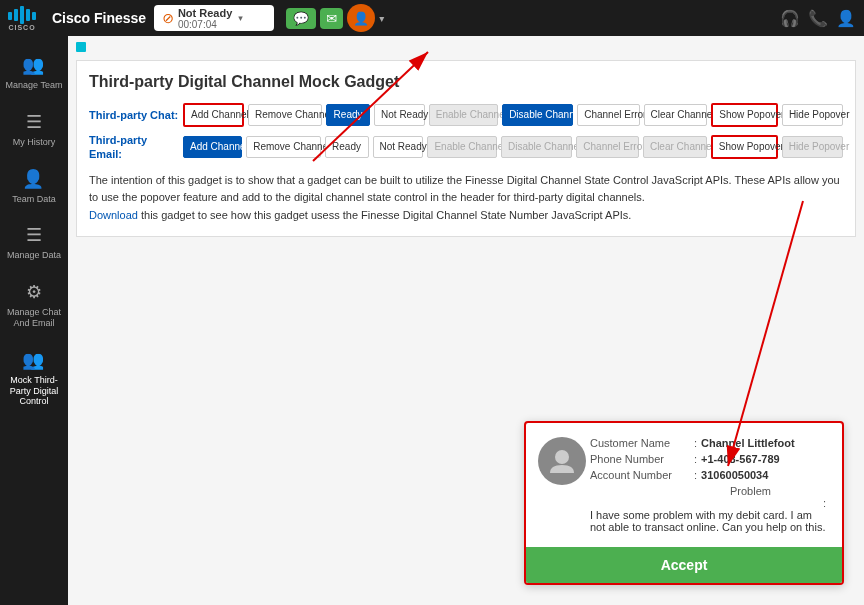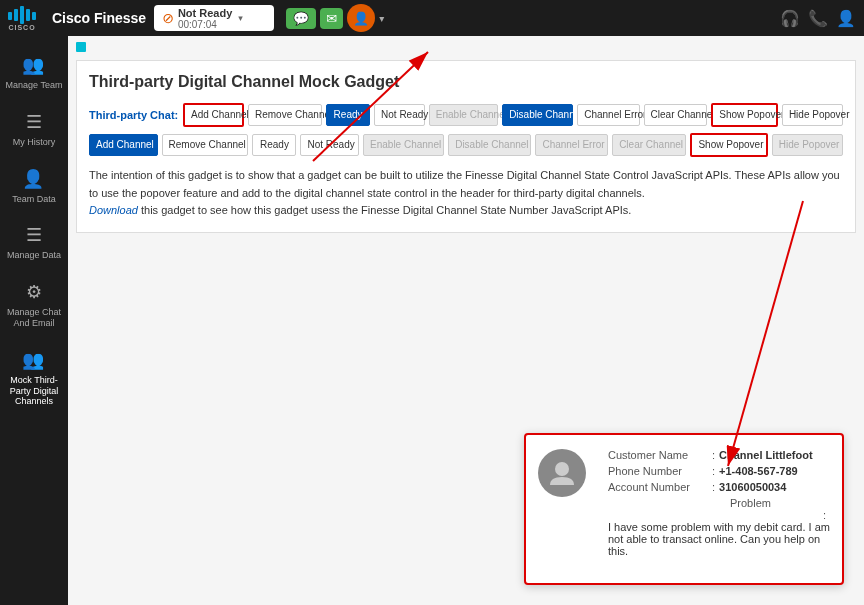--- a/index.html
+++ b/index.html
@@ -58,27 +58,27 @@
     .channel-label { color: #0056b3; font-size: 11px; font-weight: bold; min-width: 90px; line-height: 1.3; }
     .btn-channel {
       padding: 4px 6px; font-size: 10px; border: 1px solid #ccc; cursor: pointer; border-radius: 2px; white-space: nowrap; line-height: 1.2; text-align: center; min-width: 44px;
     }
     .btn-blue { background: #0056b3; color: #fff; border-color: #0056b3; }
     .btn-white { background: #fff; color: #333; border-color: #ccc; }
     .btn-disabled { background: #e8e8e8; color: #aaa; border-color: #ccc; cursor: default; }
     .btn-outline-red { background: #fff; color: #333; border: 2px solid #d00; }
 
     .description-text { font-size: 11px; color: #333; margin-top: 10px; line-height: 1.6; }
-    .description-text a { color: #0056b3; text-decoration: none; font-style: italic; }
+    .description-text a { color: #0056b3; text-decoration: none; }
 
     
     .popover-card {
       position: absolute; bottom: 20px; right: 20px; width: 320px; background: #fff; border: 2px solid #d00; border-radius: 4px; box-shadow: 0 2px 10px rgba(0,0,0,0.2); overflow: hidden;
     }
-    .popover-body { display: flex; align-items: flex-start; padding: 14px 12px 22px; gap: 22px; }
+    .popover-body { display: flex; align-items: flex-start; padding: 14px 12px 10px; gap: 4px; }
     .popover-avatar { width: 48px; height: 48px; border-radius: 50%; background: #888; display: flex; align-items: center; justify-content: center; color: #fff; font-size: 22px; flex-shrink: 0; }
     .popover-info { flex: 1; }
     .popover-row { display: flex; margin-bottom: 4px; font-size: 11px; }
     .popover-field { color: #555; min-width: 100px; font-weight: normal; }
     .popover-colon { color: #555; margin: 0 4px; }
     .popover-value { color: #333; font-weight: bold; }
     .popover-timer { color: #00a0c8; font-size: 18px; font-weight: bold; margin-top: 6px; }
     .popover-accept { background: #4caf50; color: #fff; border: none; width: 100%; padding: 10px; font-size: 14px; cursor: pointer; font-weight: bold; }
   </style>
 </head>
@@ -140,21 +140,21 @@
     <div class="sidebar-item">
       <span class="si-icon">☰</span>
       <span class="si-label">Manage Data</span>
     </div>
     <div class="sidebar-item">
       <span class="si-icon">⚙</span>
       <span class="si-label">Manage Chat And Email</span>
     </div>
     <div class="sidebar-item active">
       <span class="si-icon">👥</span>
-      <span class="si-label">Mock Third-Party Digital Channels</span>
+      <span class="si-label">Mock Third-Party Digital Control</span>
     </div>
   </div>
 
   <div class="main-content">
 
     <div style="width:10px;height:10px;background:#00bcd4;margin:6px 0 0 8px;border-radius:1px;"></div>
 
     <div class="gadget-panel">
       <div class="gadget-title">Third-party Digital Channel Mock Gadget</div>
 
@@ -166,20 +166,21 @@
         <button class="btn-channel btn-white">Not Ready</button>
         <button class="btn-channel btn-disabled">Enable Channel</button>
         <button class="btn-channel btn-blue">Disable Channel</button>
         <button class="btn-channel btn-white">Channel Error</button>
         <button class="btn-channel btn-white">Clear Channel</button>
         <button class="btn-channel btn-outline-red">Show Popover</button>
         <button class="btn-channel btn-white">Hide Popover</button>
       </div>
 
       <div class="channel-row">
+        <div class="channel-label">Third-party Email:</div>
         <button class="btn-channel btn-blue">Add Channel</button>
         <button class="btn-channel btn-white">Remove Channel</button>
         <button class="btn-channel btn-white">Ready</button>
         <button class="btn-channel btn-white">Not Ready</button>
         <button class="btn-channel btn-disabled">Enable Channel</button>
         <button class="btn-channel btn-disabled">Disable Channel</button>
         <button class="btn-channel btn-disabled">Channel Error</button>
         <button class="btn-channel btn-disabled">Clear Channel</button>
         <button class="btn-channel btn-outline-red">Show Popover</button>
         <button class="btn-channel btn-disabled">Hide Popover</button>
@@ -228,16 +229,17 @@
             <span class="popover-colon">:</span>
             <span class="popover-value">31060050034</span>
           </div>
           <div class="popover-row" style="align-items:flex-end;flex-direction:column;">
             <span class="popover-field">Problem</span>
             <span class="popover-colon">:</span>
             <span class="popover-value" style="font-weight:normal;">I have some problem with my debit card. I am not able to transact online. Can you help on this.</span>
           </div>
         </div>
       </div>
+      <button class="popover-accept">Accept</button>
     </div>
 
   </div>
 </div>
 
 </body></html>

